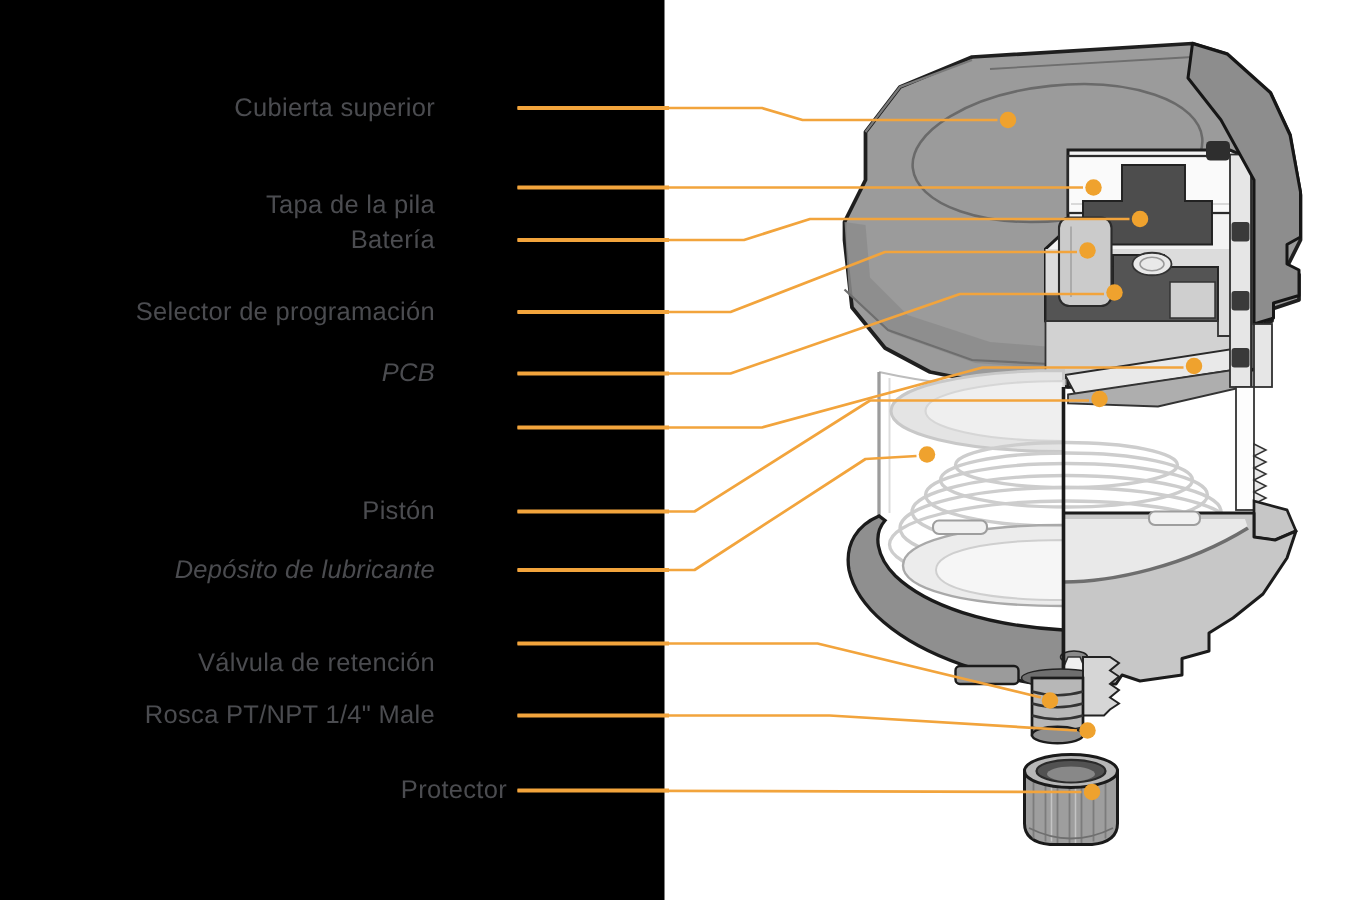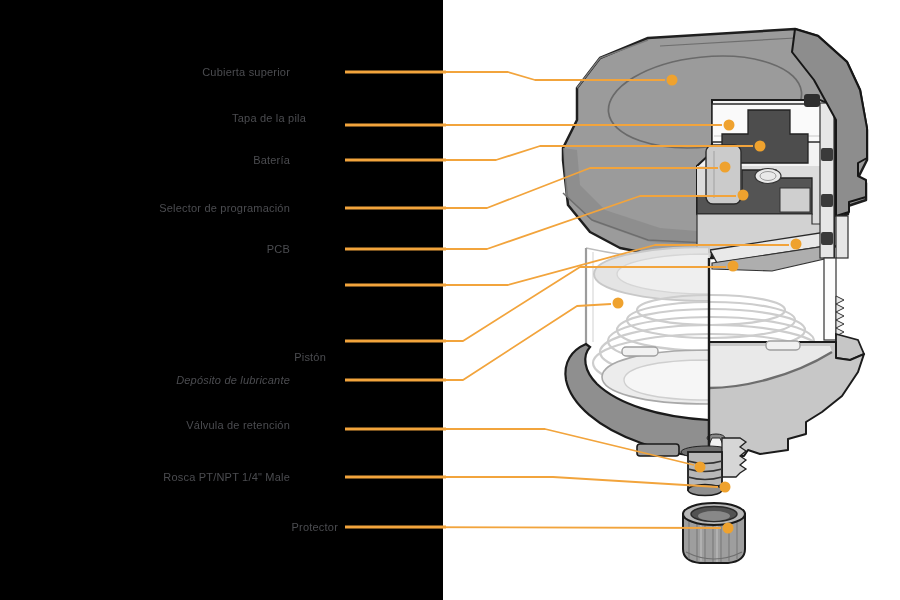--- a/index.html
+++ b/index.html
@@ -6,41 +6,41 @@
   .stage{
     position:relative;width:900px;height:600px;margin:0 auto;
     background:#ffffff;overflow:hidden;
     font-family:"Liberation Sans","DejaVu Sans",sans-serif;
   }
   .panel{
     position:absolute;left:0;top:0;width:443px;height:600px;background:#000000;
   }
   .lbl{
     position:absolute;left:0;width:290px;height:20px;line-height:20px;
-    text-align:right;font-size:11px;letter-spacing:.2px;color:#4b4c50;
+    text-align:right;font-size:17px;letter-spacing:.2px;color:#4b4c50;
   }
   .art{
     position:absolute;left:0;top:0;width:900px;height:600px;pointer-events:none;
   }
 </style>
 </head>
 <body>
 
 <div class="stage">
 
   <div class="panel"></div>
 
   <div class="lbl" style="top:62px;">Cubierta superior</div>
-  <div class="lbl" style="top:108px;margin-left:16px;">Tapa de la pila</div>
+  <div class="lbl" style="top:127px;">Tapa de la pila</div>
   <div class="lbl" style="top:150px;">Batería</div>
   <div class="lbl" style="top:198px;">Selector de programación</div>
-  <div class="lbl" style="top:239px;">PCB</div>
-  <div class="lbl" style="top:347px;padding-left:36px;">Pistón</div>
+  <div class="lbl" style="top:239px;font-style:italic;">PCB</div>
+  <div class="lbl" style="top:331px;">Pistón</div>
   <div class="lbl" style="top:370px;font-style:italic;">Depósito de lubricante</div>
-  <div class="lbl" style="top:415px;">Válvula de retención</div>
+  <div class="lbl" style="top:432px;">Válvula de retención</div>
   <div class="lbl" style="top:467px;">Rosca PT/NPT 1/4" Male</div>
   <div class="lbl" style="top:517px;margin-left:48px;">Protector</div>
 
   <svg class="art" viewBox="0 0 900 600">
 
     <g>
       <path d="M648,38 L795,29 L818,36 L847,62 L860,90 L867,130 L867,160 L858,178 L866,183 L866,200
                L848,206 L848,214 L838,218 L838,246 L800,252 L712,258 L660,256 L620,248 L590,232
                L568,205 L563,160 L563,148 L577,120 L577,88 L600,58 Z" fill="#9b9b9b" stroke="#1f1f1f" stroke-width="2.5" stroke-linejoin="round"></path>
       <path d="M563,148 L566,196 L594,222 L650,242 L709,246 L709,232 L660,228 L605,210 L580,185 L577,150 Z" fill="#8c8c8c" opacity="0.85"></path>

